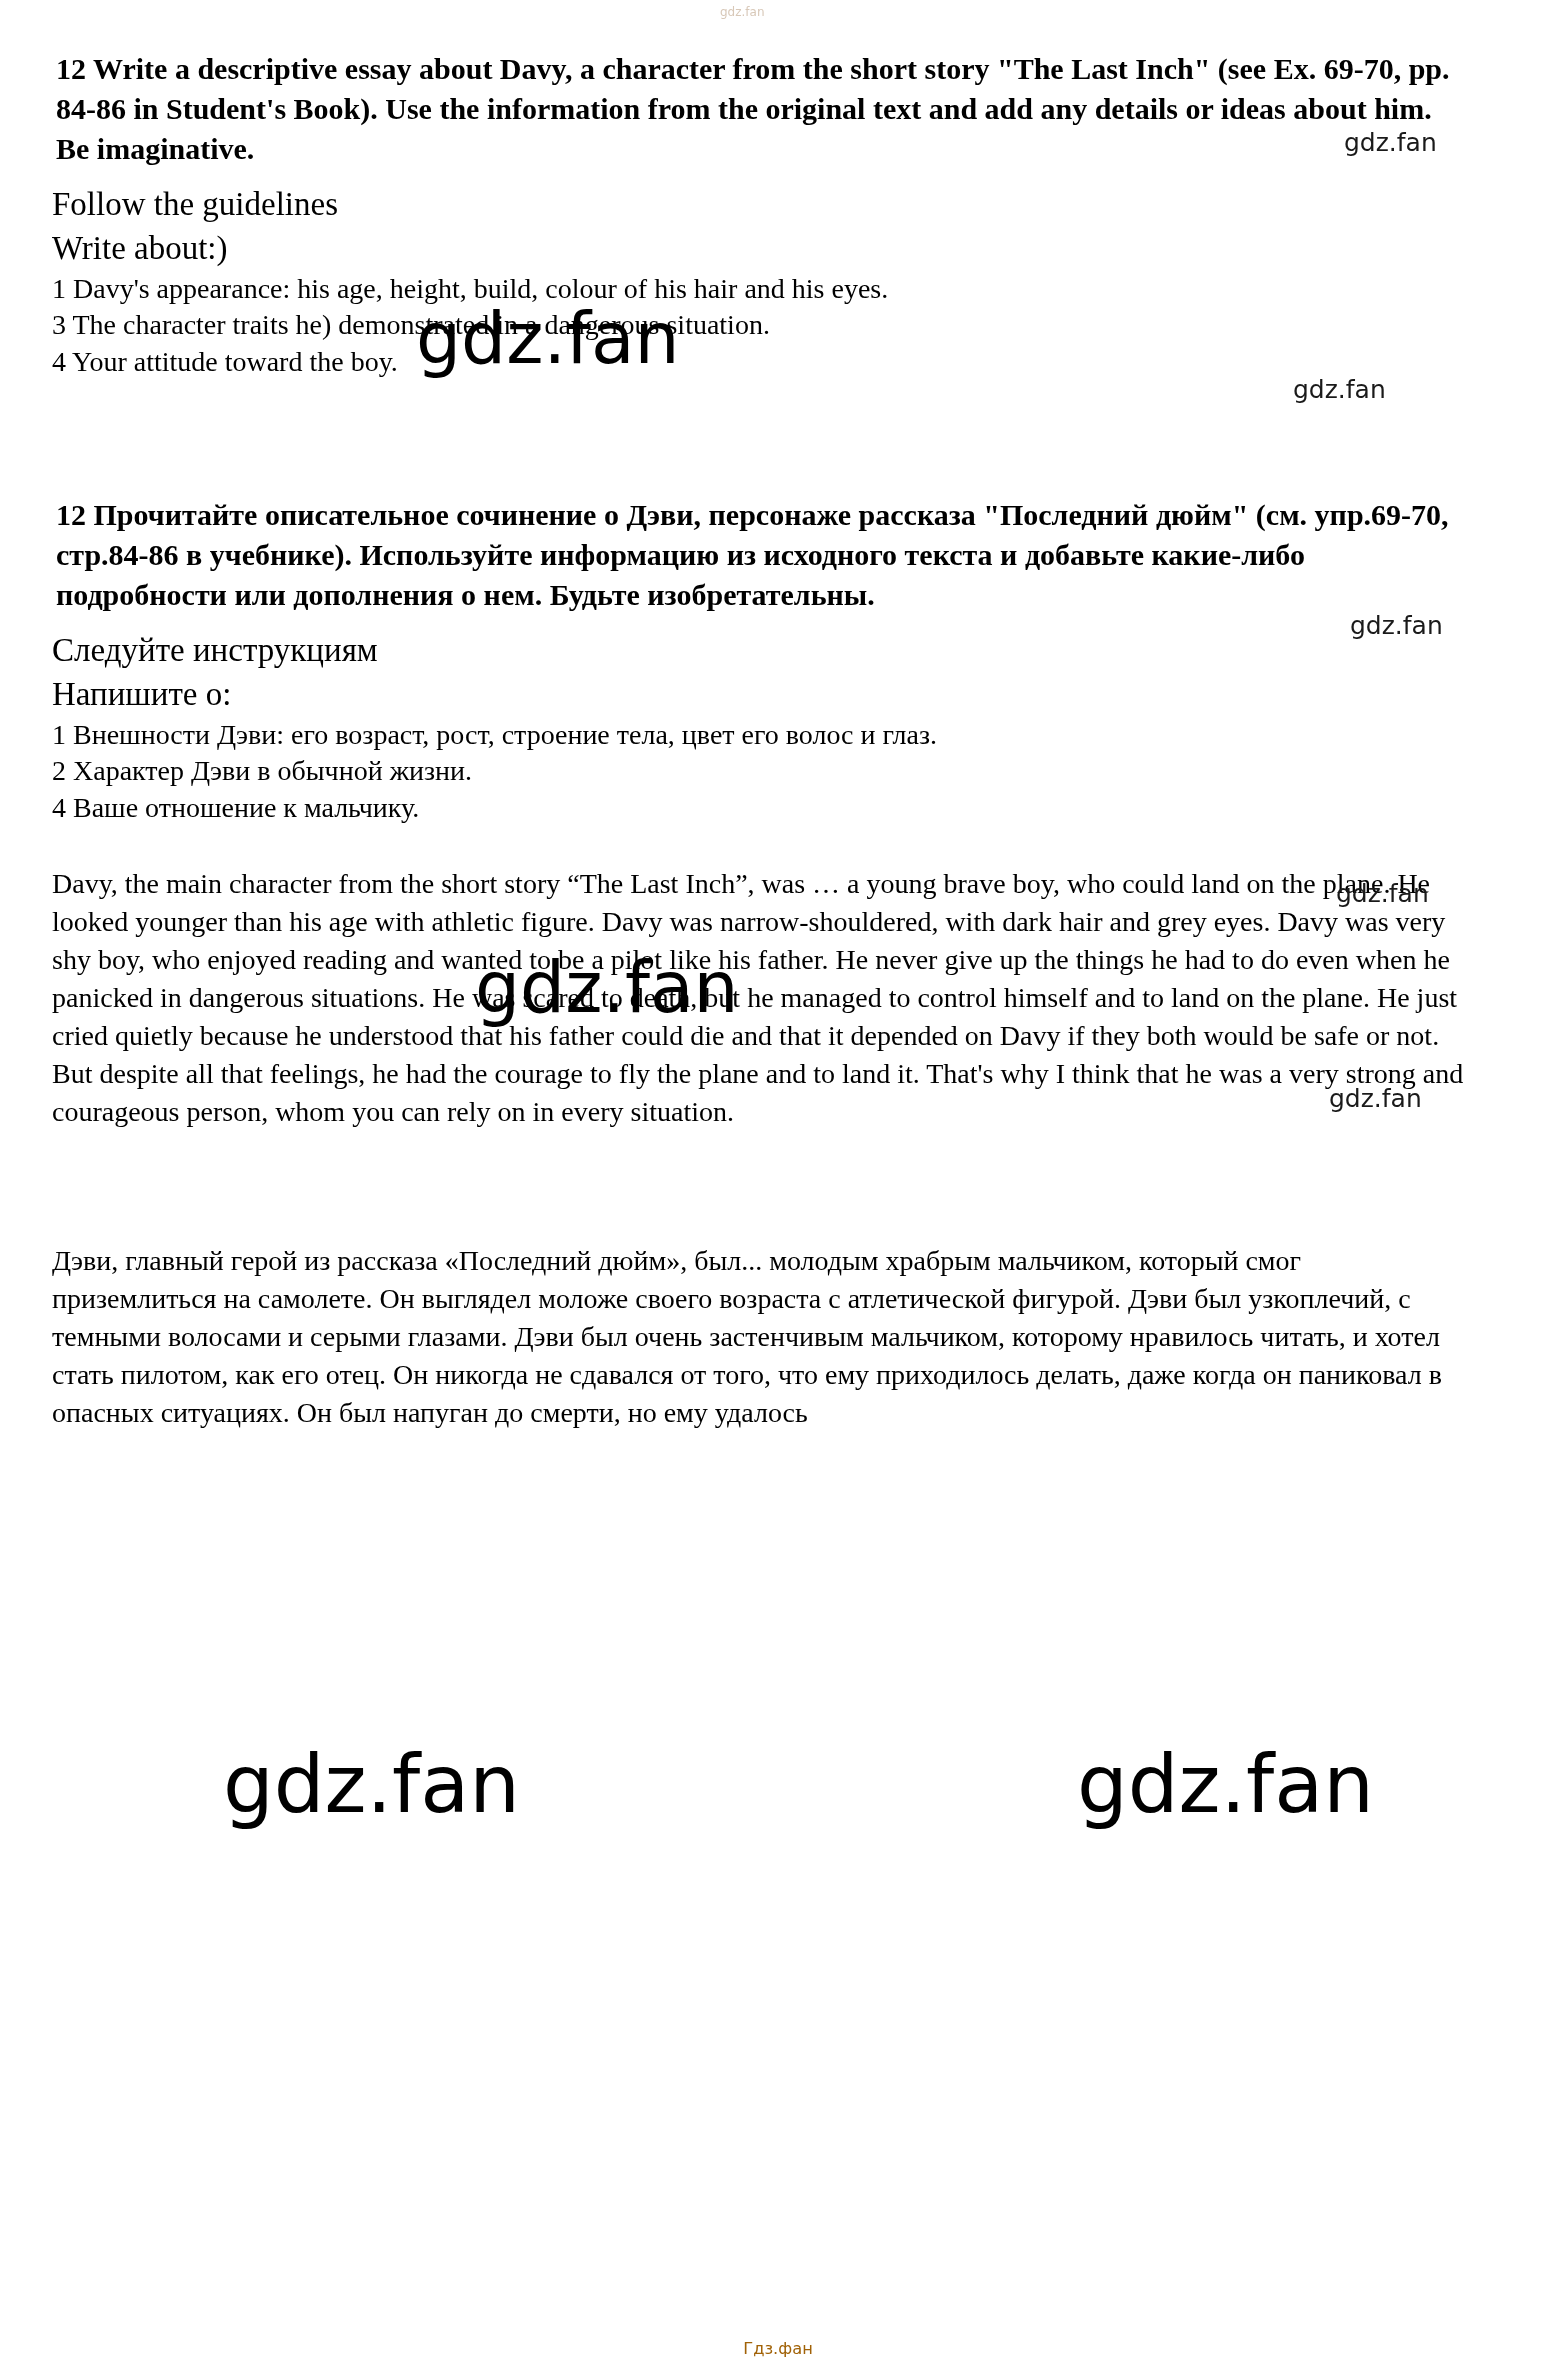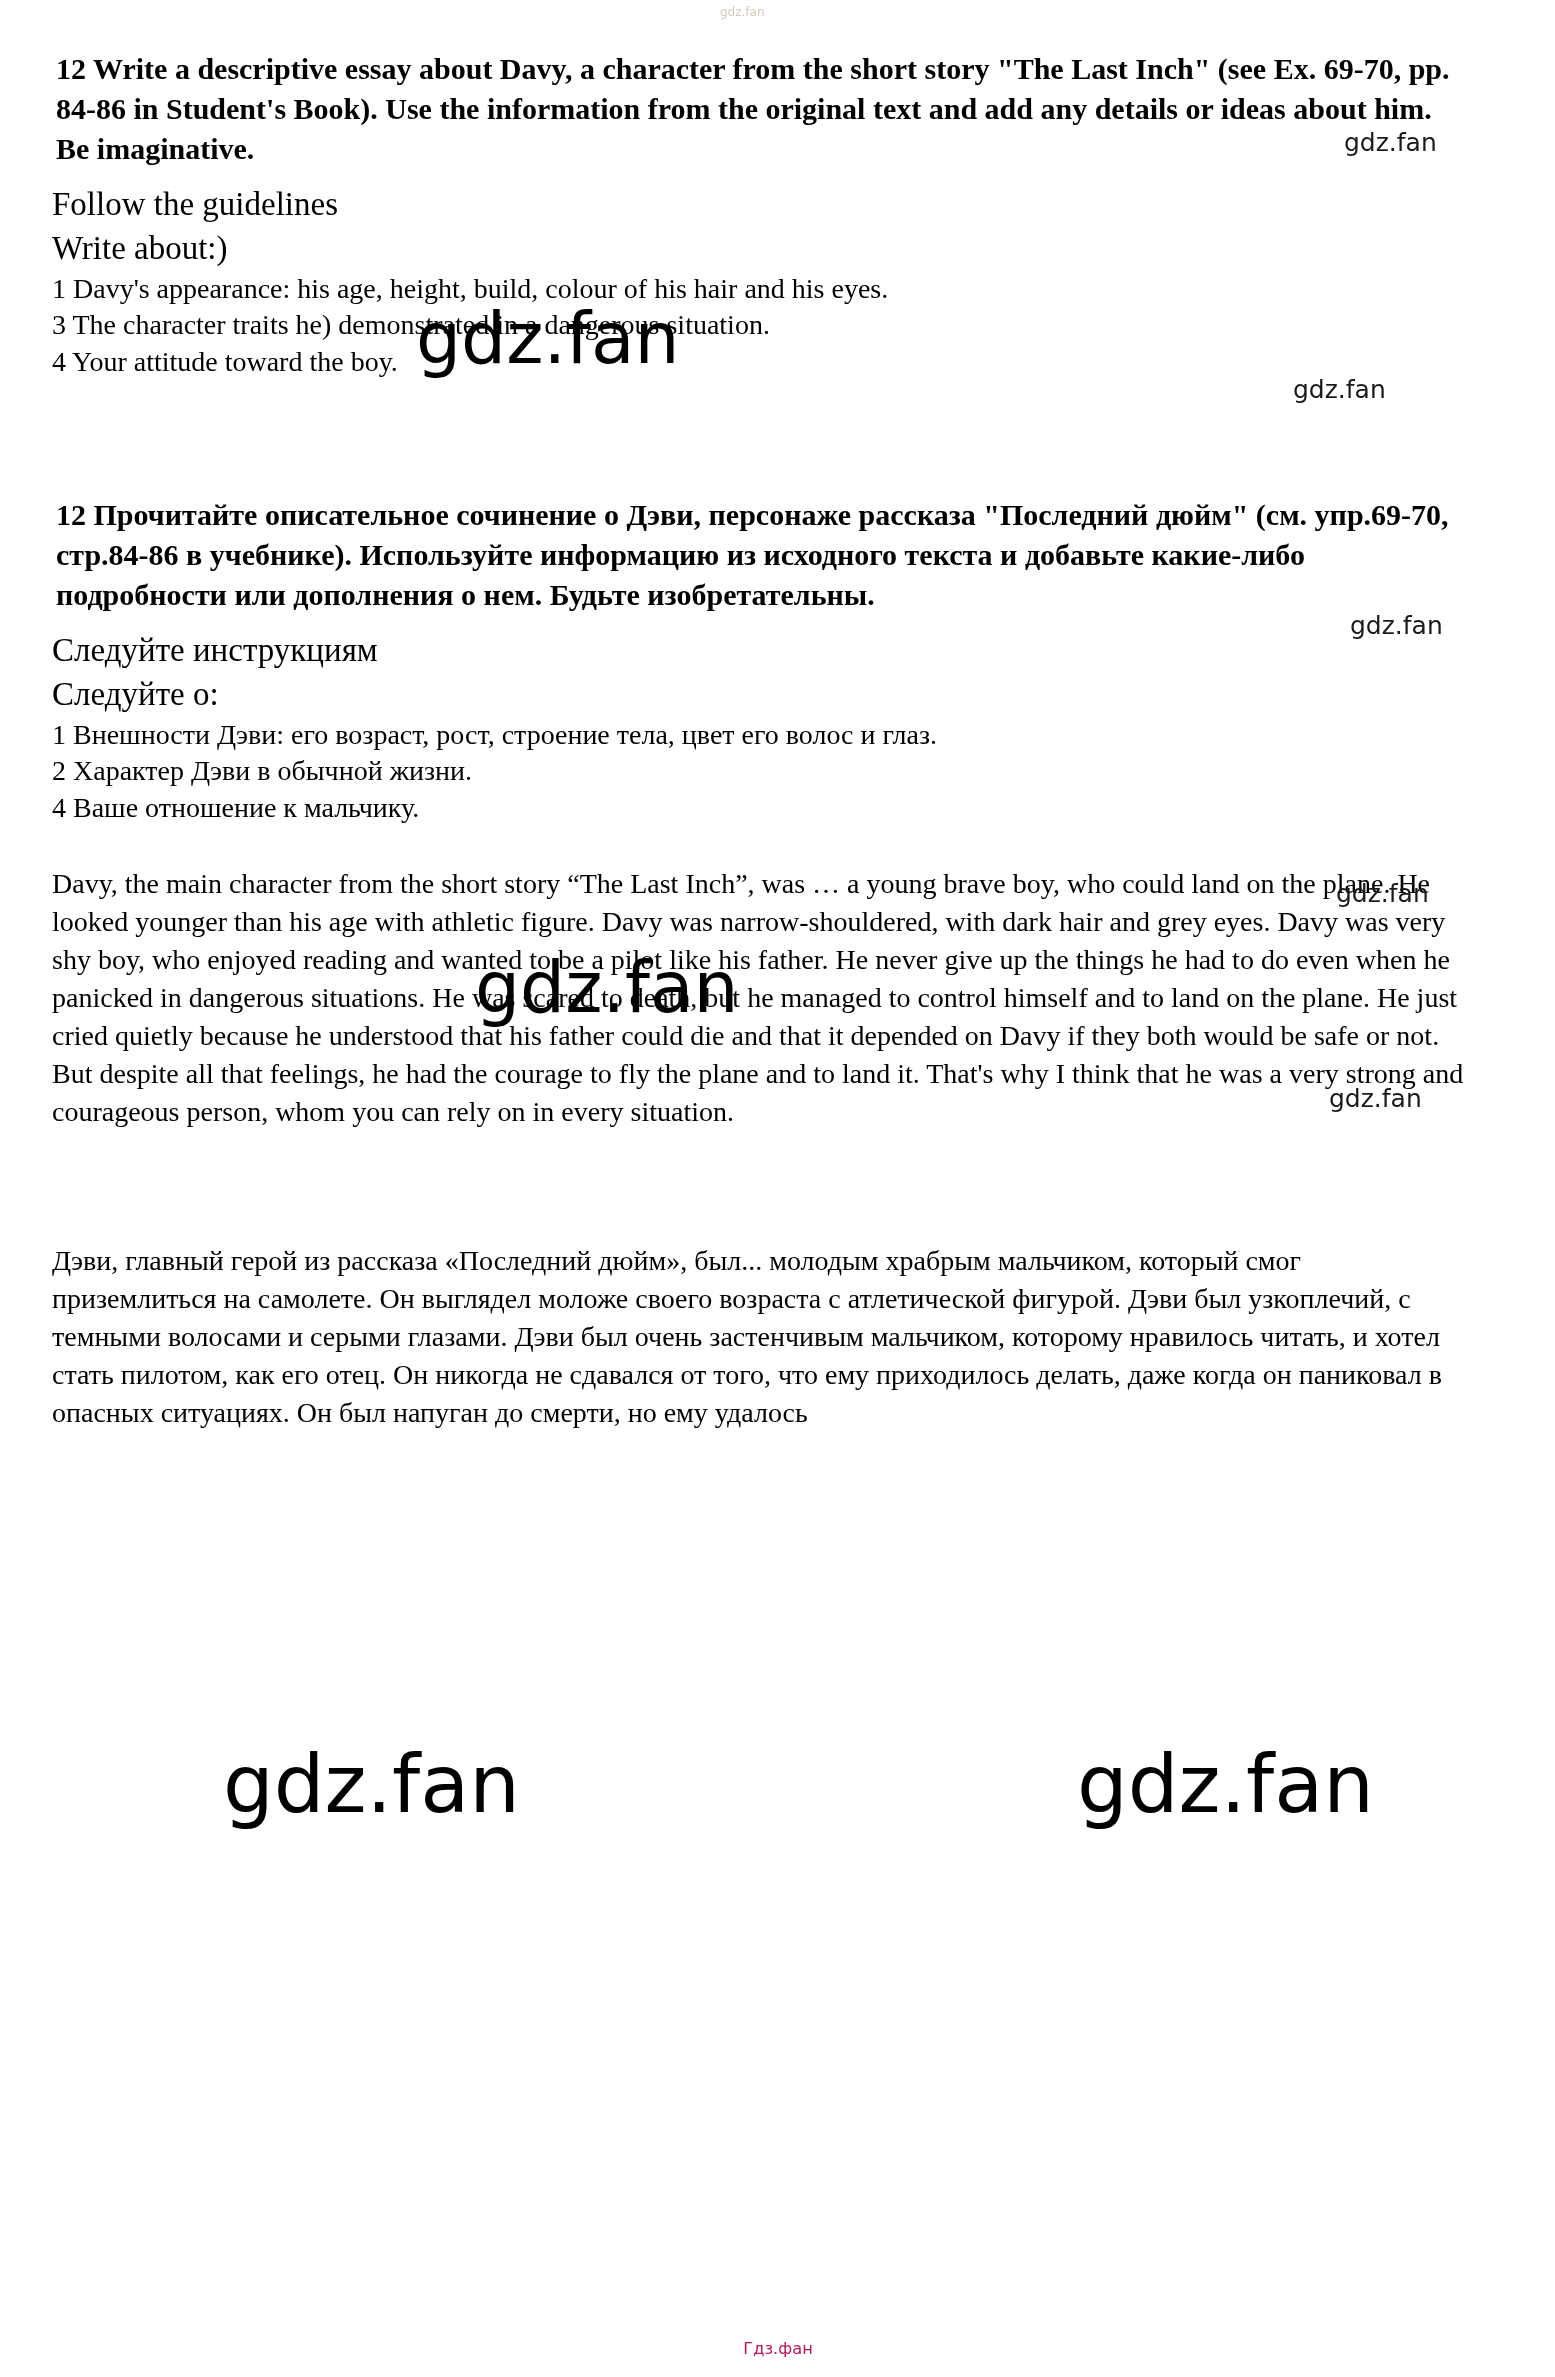--- a/index.html
+++ b/index.html
@@ -67,21 +67,21 @@
   .gap-xl { height: 71px; }
 
   .footer {
     position: absolute;
     left: 0;
     right: 0;
     bottom: 19.3px;
     text-align: center;
     font-family: "DejaVu Sans", "Liberation Sans", sans-serif;
     font-size: 16.3px;
-    color: #be185d;
+    color: #a16207;
   }
 
   .sec-en, .sec-ru { position: relative; }
 </style>
 </head>
 <body>
 
 <div class="page">
 
   <div>
@@ -112,21 +112,21 @@
 
   <div class="gap-lg"></div>
 
   <section class="sec-ru">
     <p class="bold-head">
       <span>12</span>
       <span>Прочитайте описательное сочинение о Дэви, персонаже рассказа "Последний дюйм" (см. упр.69-70, стр.84-86 в учебнике). Используйте информацию из исходного текста и добавьте какие-либо подробности или дополнения о нем. Будьте изобретательны.</span>
     </p>
     <div class="gap-sm"></div>
     <p class="plain">Следуйте инструкциям</p>
-    <p class="plain">Следуйте о:</p>
+    <p class="plain">Напишите о:</p>
     <p class="list-line">1 Внешности Дэви: его возраст, рост, строение тела, цвет его волос и глаз.</p>
     <p class="list-line">2 Характер Дэви в обычной жизни.</p>
     <p class="list-line">4 Ваше отношение к мальчику.</p>
   </section>
 
   <div class="gap-md"></div>
 
   <p class="para">Davy, the main character from the short story “The Last Inch”, was … a young brave boy, who could land on the plane. He looked younger than his age with athletic figure. Davy was narrow-shouldered, with dark hair and grey eyes. Davy was very shy boy, who enjoyed reading and wanted to be a pilot like his father. He never give up the things he had to do even when he panicked in dangerous situations. He was scared to death, but he managed to control himself and to land on the plane. He just cried quietly because he understood that his father could die and that it depended on Davy if they both would be safe or not. But despite all that feelings, he had the courage to fly the plane and to land it. That's why I think that he was a very strong and courageous person, whom you can rely on in every situation.</p>
 
   <div class="gap-xl"></div>

